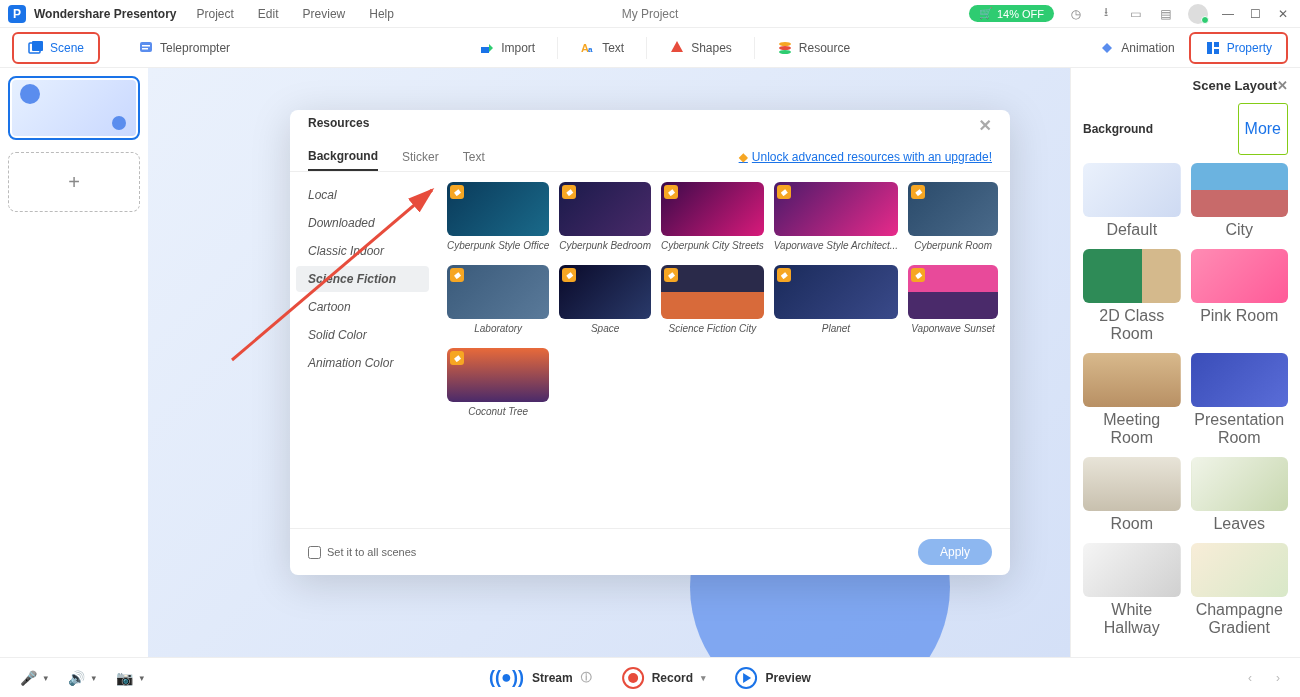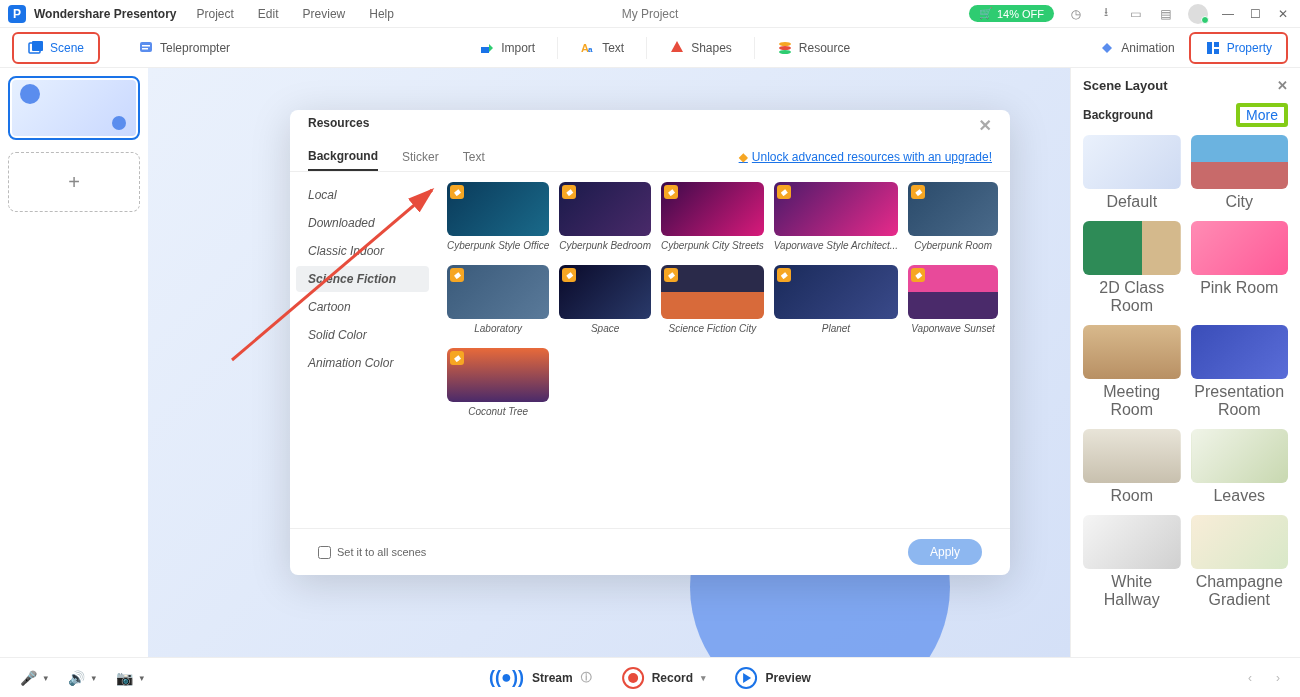--- a/index.html
+++ b/index.html
@@ -36,24 +36,24 @@
 .slide-thumb .img::before { content: ""; position: absolute; width: 20px; height: 20px; background: #5a8dee; border-radius: 50%; top: 4px; left: 8px; }
 .slide-thumb .img::after { content: ""; position: absolute; width: 14px; height: 14px; background: #5a8dee; border-radius: 50%; bottom: 6px; right: 10px; }
 .add-slide { border: 1px dashed #bbb; border-radius: 8px; height: 60px; display: flex; align-items: center; justify-content: center; font-size: 20px; color: #888; cursor: pointer; }
 
 .canvas-area { flex: 1; background: #e6e9ee; position: relative; overflow: hidden; }
 .canvas-bg { position: absolute; inset: 0; background: linear-gradient(135deg, #eaf1fc, #d4e0f7); }
 .canvas-bg::before { content: ""; position: absolute; width: 260px; height: 260px; background: #5a8dee; border-radius: 50%; opacity: .7; bottom: -60px; right: 120px; }
 
 
 .property-panel { width: 230px; background: #fff; border-left: 1px solid #eee; padding: 10px 12px; overflow-y: auto; }
-.property-panel .panel-title { font-weight: 600; font-size: 13px; margin-bottom: 10px; display: flex; justify-content: space-between; align-items: center; }
+.property-panel .panel-title { font-weight: 600; font-size: 13px; margin-bottom: 10px; display: flex; justify-content: flex-end; align-items: center; }
 .property-panel .panel-title .close { color: #888; cursor: pointer; }
 .property-panel .section-head { display: flex; justify-content: space-between; align-items: center; margin-bottom: 8px; }
-.property-panel .section-head .more { border: 4px solid #84cc16; color: #1a73e8; padding: 0 6px; border-radius: 3px; font-size: 14px; cursor: pointer; }
+.property-panel .section-head .more { border: 1px solid #84cc16; color: #1a73e8; padding: 16px 6px; border-radius: 3px; font-size: 16px; cursor: pointer; }
 .bg-grid { display: grid; grid-template-columns: 1fr 1fr; gap: 10px 10px; }
 .bg-item { text-align: center; cursor: pointer; }
 .bg-item .bg-thumb { width: 100%; height: 54px; border-radius: 6px; margin-bottom: 4px; background-size: cover; background-position: center; }
 .bg-item .bg-label { font-size: 16px; color: #666; }
 
 
 .bottombar { position: absolute; bottom: 0; left: 0; right: 0; height: 40px; background: #fff; display: flex; align-items: center; padding: 0 20px; border-top: 1px solid #eee; }
 .bottombar .ctrl { display: flex; align-items: center; gap: 6px; color: #666; cursor: pointer; margin-right: 20px; font-size: 14px; }
 .bottombar .center-controls { position: absolute; left: 50%; transform: translateX(-50%); display: flex; gap: 30px; }
 .bottombar .big-btn { display: flex; align-items: center; gap: 8px; font-weight: 600; cursor: pointer; }
@@ -71,21 +71,21 @@
 .modal-body { flex: 1; display: flex; overflow: hidden; font-style: italic; }
 .modal-cats { width: 145px; padding: 10px 6px; }
 .modal-cats .cat { padding: 6px 12px; border-radius: 4px; cursor: pointer; color: #555; font-size: 12px; margin-bottom: 2px; }
 .modal-cats .cat.active { background: #eef0f2; font-weight: 600; }
 .modal-items { flex: 1; padding: 10px 12px; overflow-y: auto; }
 .items-grid { display: grid; grid-template-columns: repeat(5, 1fr); gap: 14px 10px; }
 .res-item { text-align: center; cursor: pointer; position: relative; }
 .res-item .res-thumb { width: 100%; height: 54px; border-radius: 6px; margin-bottom: 4px; position: relative; overflow: hidden; }
 .res-item .res-thumb .badge { position: absolute; top: 3px; left: 3px; width: 14px; height: 14px; background: #f6a623; border-radius: 3px; display: flex; align-items: center; justify-content: center; color: #fff; font-size: 9px; }
 .res-item .res-label { font-size: 10px; color: #555; white-space: nowrap; overflow: hidden; text-overflow: ellipsis; }
-.modal-foot { padding: 10px 28px; display: flex; align-items: center; border-top: 1px solid #eee; }
+.modal-foot { padding: 10px 18px; display: flex; align-items: center; border-top: 1px solid #eee; }
 .modal-foot label { font-size: 11px; color: #666; display: flex; align-items: center; gap: 6px; }
 .modal-foot .apply { margin-left: auto; background: #8db7f0; color: #fff; padding: 6px 22px; border-radius: 16px; font-size: 12px; cursor: pointer; }
 
 
 .arrow { position: absolute; left: 222px; top: 180px; pointer-events: none; }
 
 
 .th-default { background: linear-gradient(135deg, #eaf1fc, #cedaf2); }
 .th-city { background: linear-gradient(180deg, #6bb3e0 50%, #c86a6a 50%); }
 .th-class { background: linear-gradient(90deg, #2e8b57 60%, #d4b98c 60%); }

